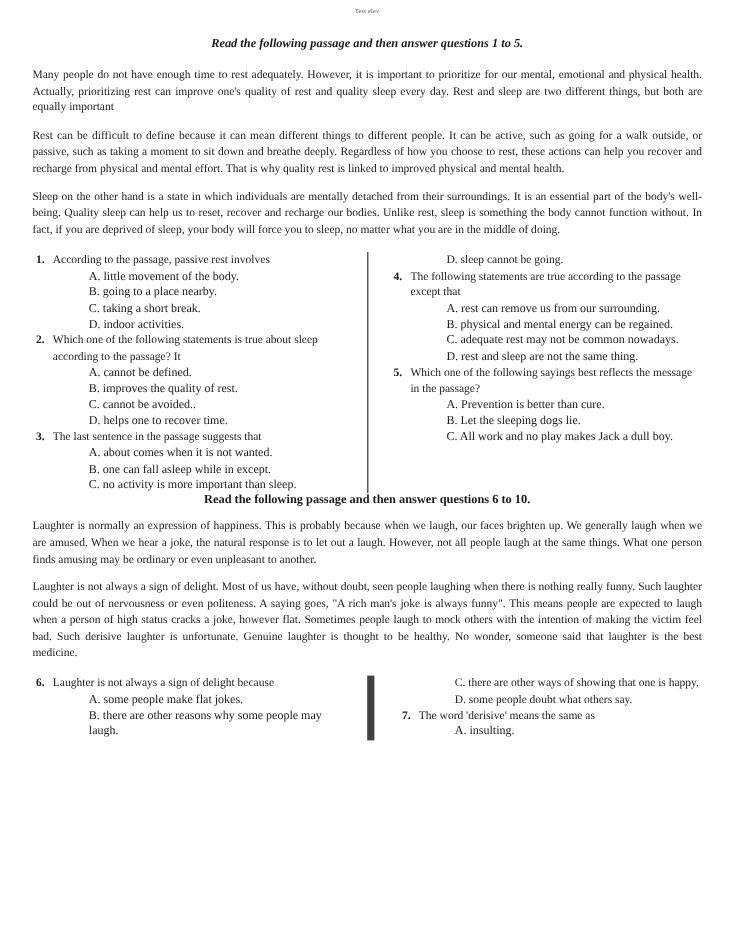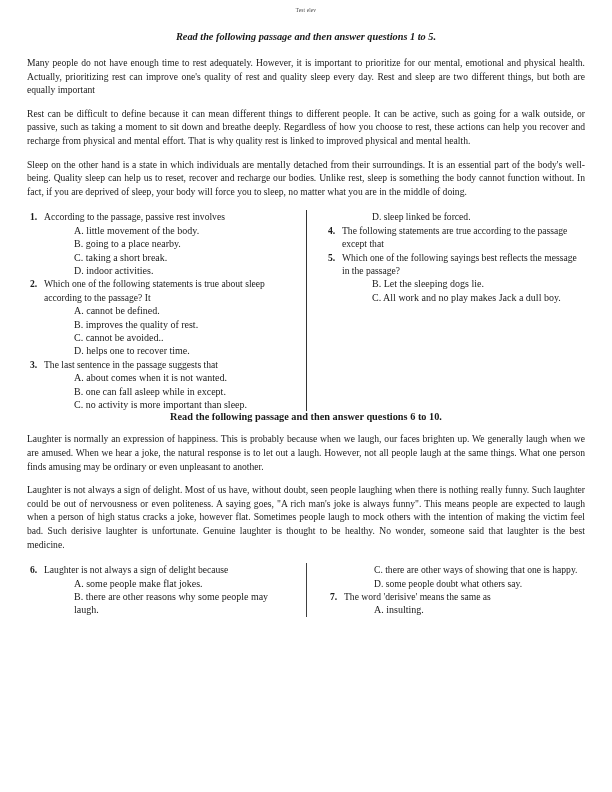--- a/index.html
+++ b/index.html
@@ -62,21 +62,21 @@
   .qcol {
     width: 50%;
     box-sizing: border-box;
   }
   .qcol.left { padding-right: 14px; }
   .qcol.right {
     padding-left: 18px;
     border-left: 1px solid #333;
   }
   .qcols.second .qcol.right {
-    border-left: 1px solid #404040;
+    border-left: 6px solid #404040;
     padding-left: 20px;
   }
 
   .qitem {
     display: flex;
     font-size: 9.6px;
     line-height: 13.4px;
     margin: 0;
   }
   .qnum {
@@ -151,32 +151,39 @@
       <ul class="options">
         <li class="opt">A. about comes when it is not wanted.</li>
         <li class="opt">B. one can fall asleep while in except.</li>
         <li class="opt">C. no activity is more important than sleep.</li>
       </ul>
 
     </div>
 
     <div class="qcol right">
 
-      <div class="orphan-opt">D. sleep linked be forced.</div>
+      <div class="orphan-opt">D. sleep cannot be going.</div>
 
       <div class="qitem">
         <span class="qnum">4.</span>
         <span class="qtext">The following statements are true according to the passage except that</span>
       </div>
+      <ul class="options">
+        <li class="opt">A. rest can remove us from our surrounding.</li>
+        <li class="opt">B. physical and mental energy can be regained.</li>
+        <li class="opt">C. adequate rest may not be common nowadays.</li>
+        <li class="opt">D. rest and sleep are not the same thing.</li>
+      </ul>
 
       <div class="qitem">
         <span class="qnum">5.</span>
         <span class="qtext">Which one of the following sayings best reflects the message in the passage?</span>
       </div>
       <ul class="options">
+        <li class="opt">A. Prevention is better than cure.</li>
         <li class="opt">B. Let the sleeping dogs lie.</li>
         <li class="opt">C. All work and no play makes Jack a dull boy.</li>
       </ul>
 
     </div>
   </div>
 
   <div class="section-heading heading-block-2">Read the following passage and then answer questions 6 to 10.</div>
 
   <p class="passage">Laughter is normally an expression of happiness. This is probably because when we laugh, our faces brighten up. We generally laugh when we are amused. When we hear a joke, the natural response is to let out a laugh. However, not all people laugh at the same things. What one person finds amusing may be ordinary or even unpleasant to another.</p>

